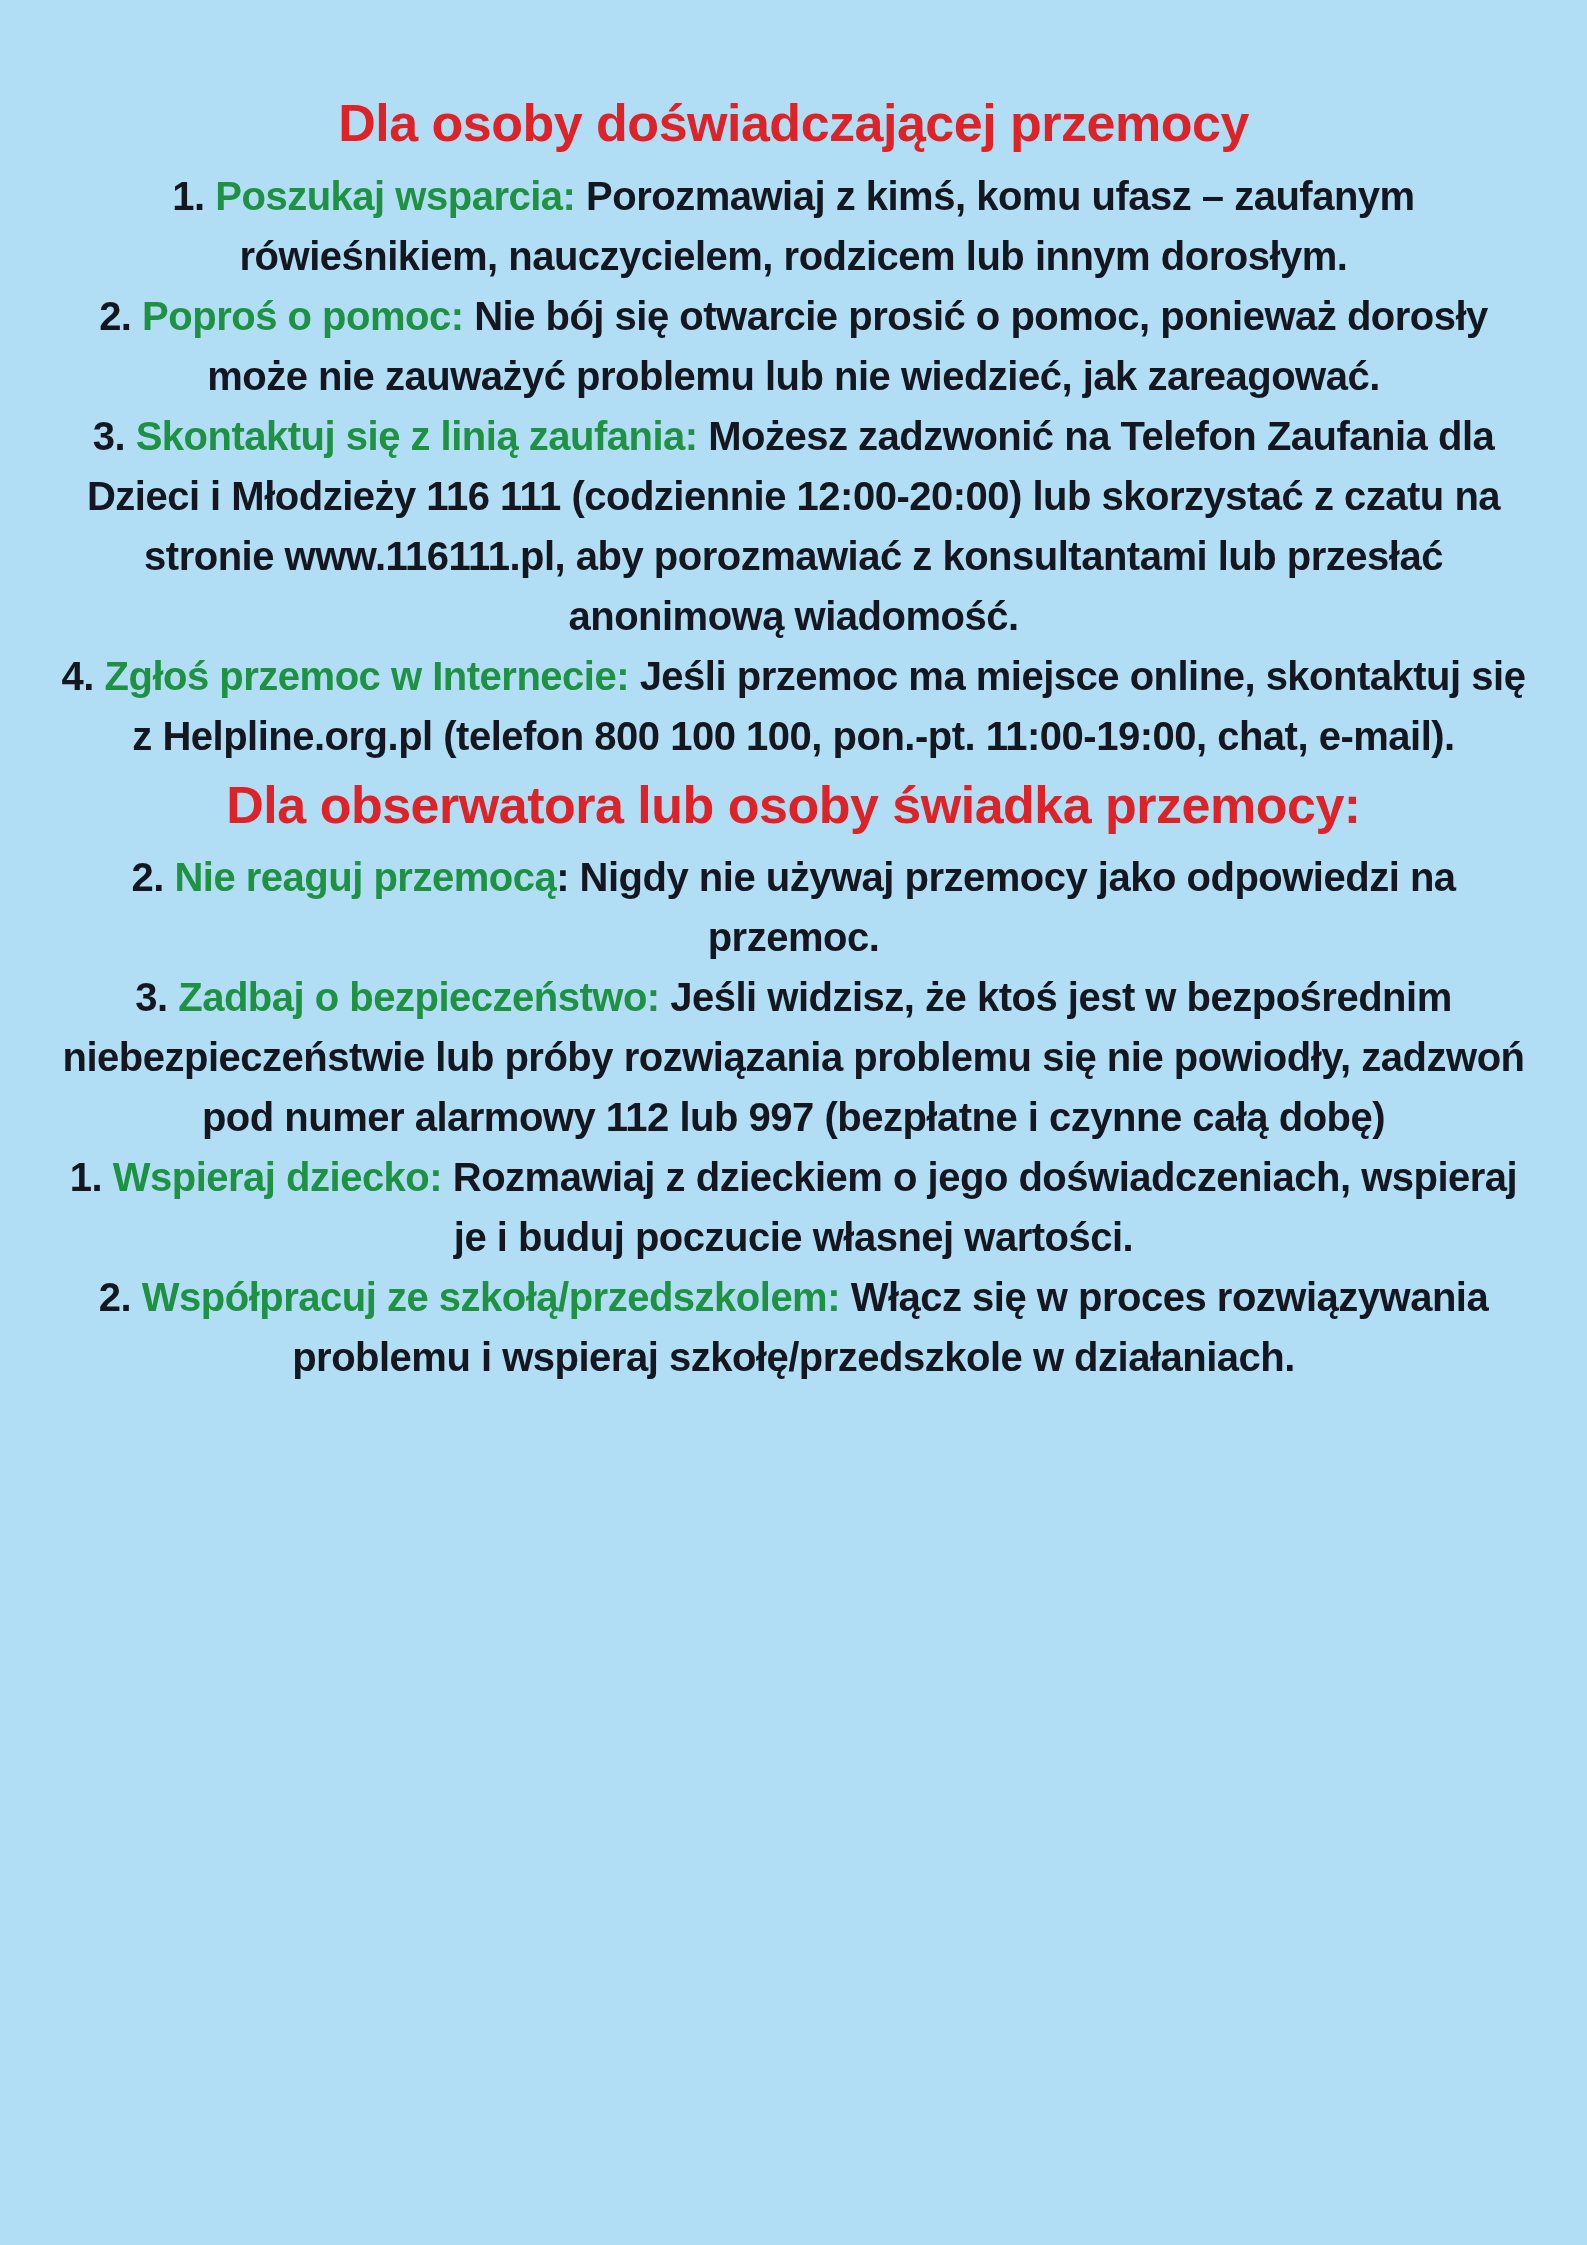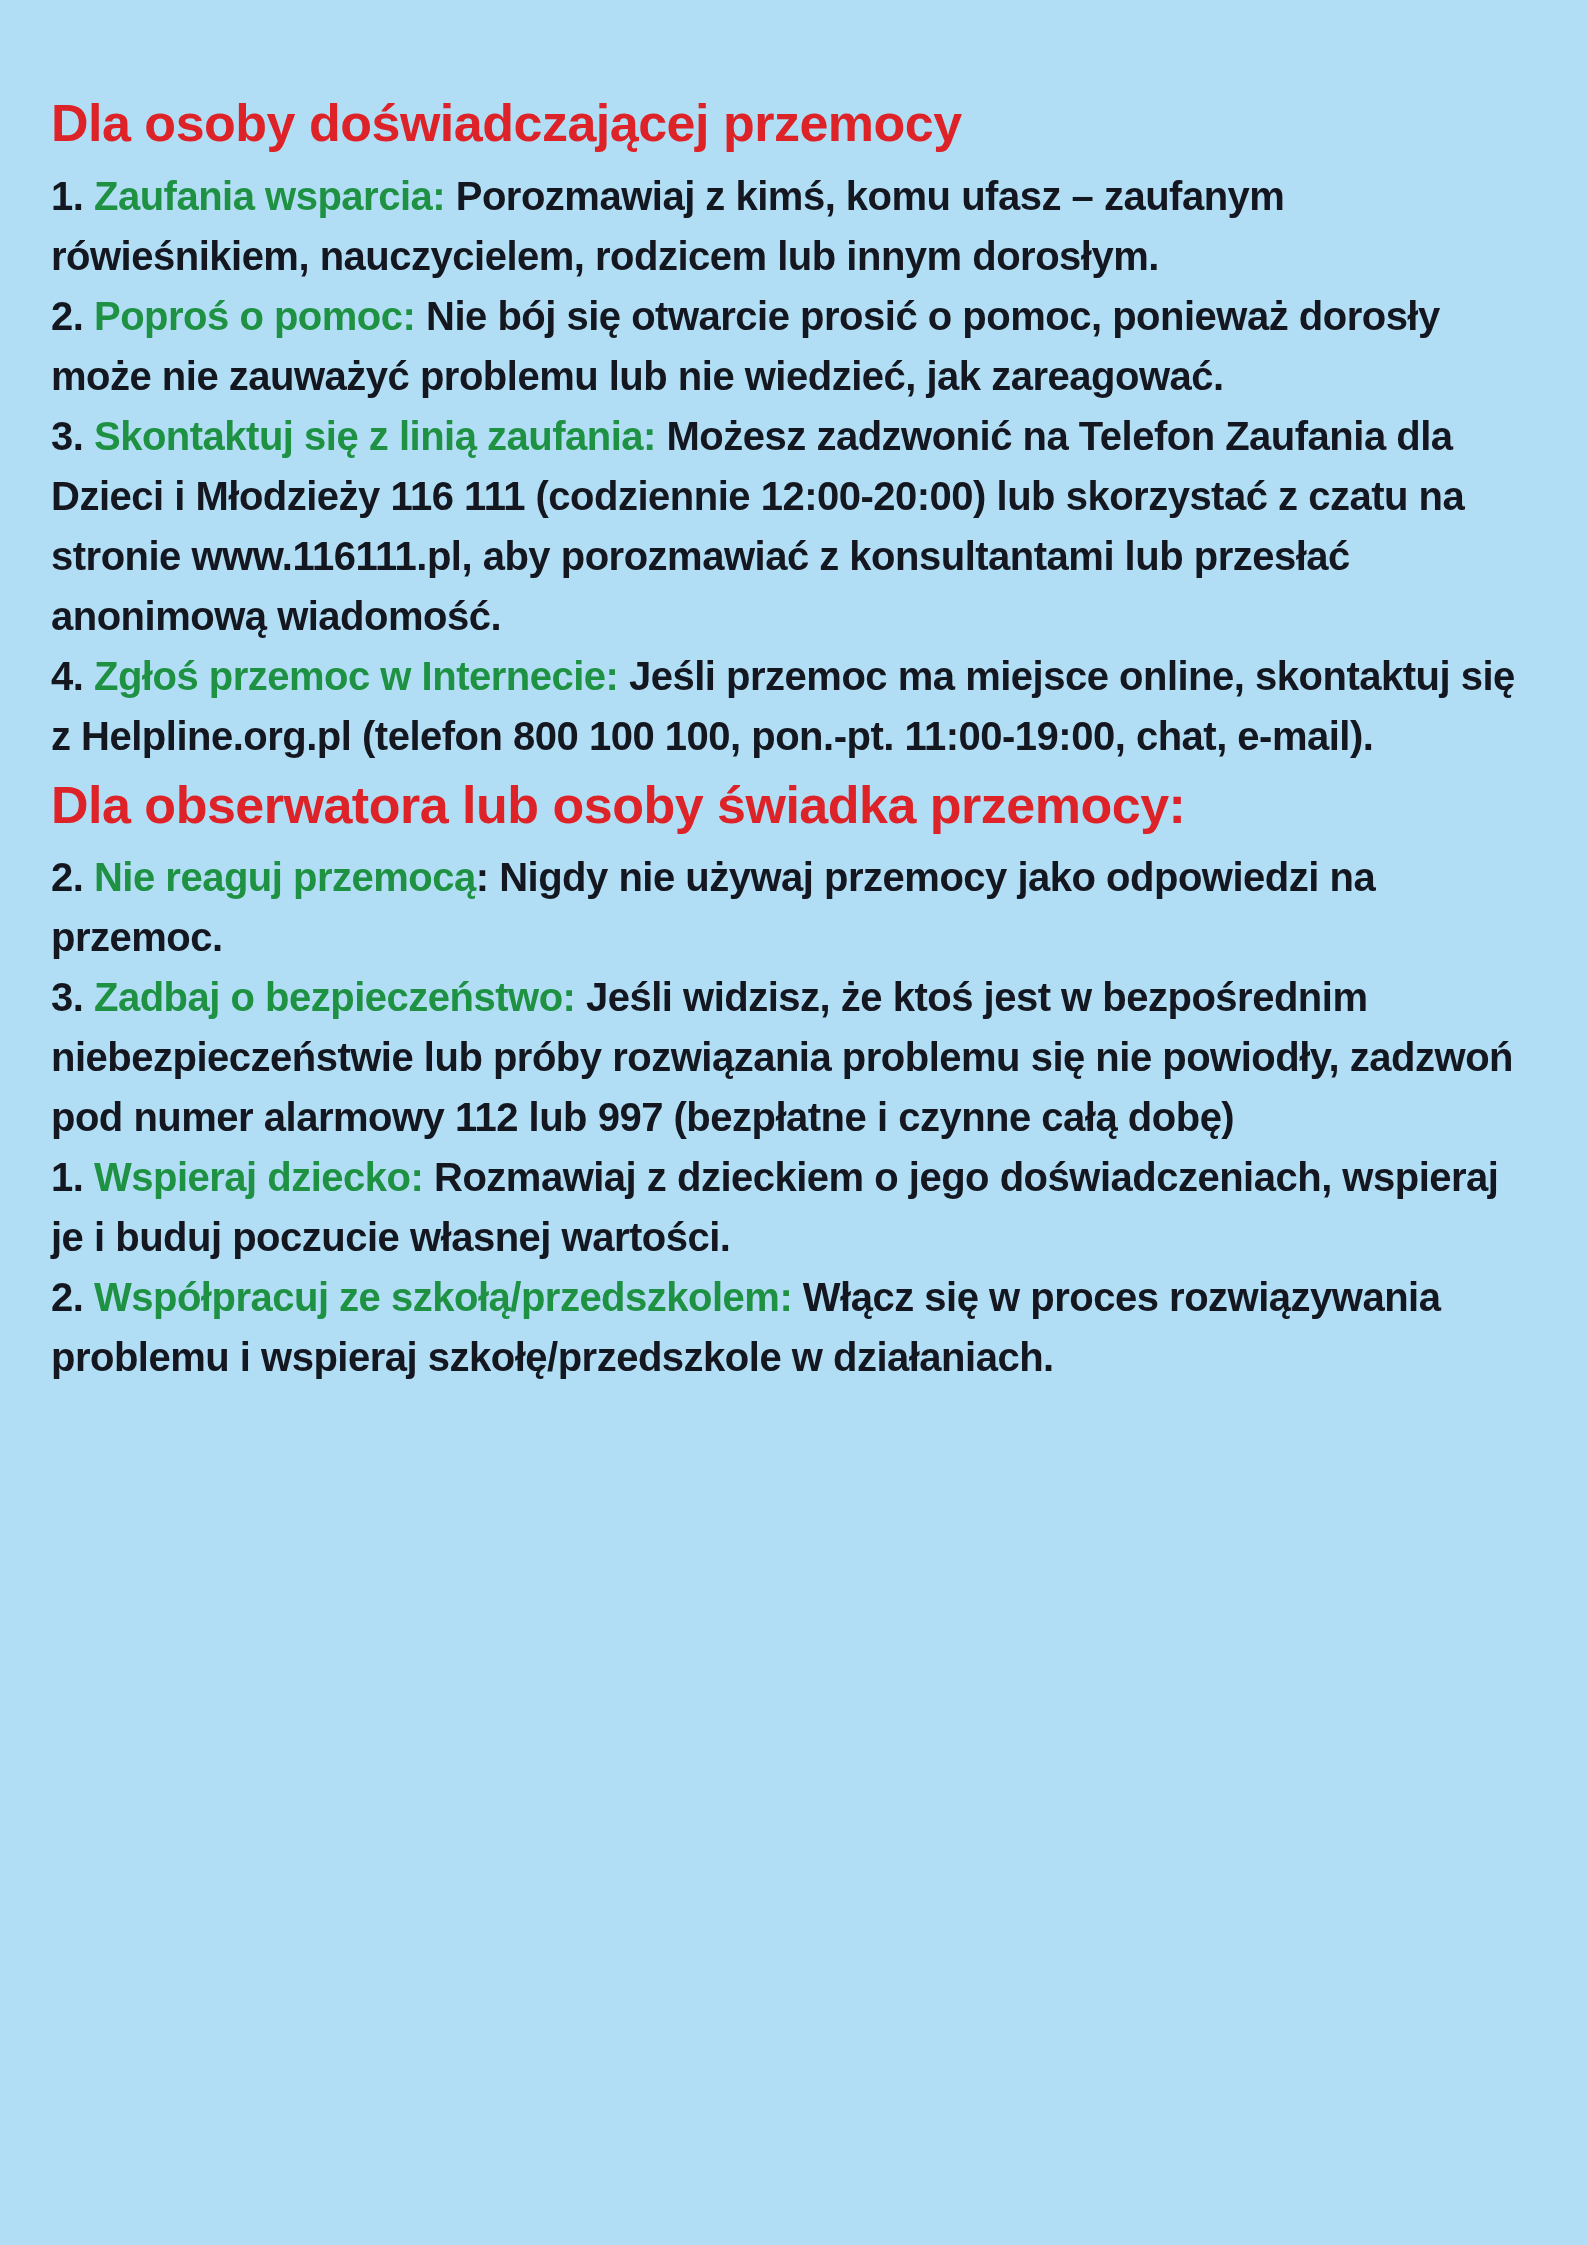--- a/index.html
+++ b/index.html
@@ -13,20 +13,21 @@
   html,body{width:1587px;height:2245px;}
   body{
     background:var(--bg);
     font-family:"Liberation Sans","DejaVu Sans",sans-serif;
     font-weight:700;
     overflow:hidden;
   }
   .poster{
     width:1587px;height:2245px;
     padding:84px 48px 0 48px;
+    text-align:center;
   }
   .content{
     max-width:1485px;
     margin:0 auto;
   }
   h2.section-heading{
     color:var(--red);
     font-size:52px;
     line-height:1.3;
     letter-spacing:-0.5px;
@@ -53,21 +54,21 @@
 </head>
 <body>
 
 <div class="poster">
   <div class="content">
 
     <section>
       <h2 class="section-heading">Dla osoby doświadczającej przemocy</h2>
       <p class="item">
         <span class="num">1.</span>
-        <span class="lead">Zaufania wsparcia</span><span class="colon" data-color="green">:</span>
+        <span class="lead">Poszukaj wsparcia</span><span class="colon" data-color="green">:</span>
         <span class="body-text">Porozmawiaj z kimś, komu ufasz – zaufanym rówieśnikiem, nauczycielem, rodzicem lub innym dorosłym.</span>
       </p>
       <p class="item">
         <span class="num">2.</span>
         <span class="lead">Poproś o pomoc</span><span class="colon" data-color="green">:</span>
         <span class="body-text">Nie bój się otwarcie prosić o pomoc, ponieważ dorosły może nie zauważyć problemu lub nie wiedzieć, jak zareagować.</span>
       </p>
       <p class="item">
         <span class="num">3.</span>
         <span class="lead">Skontaktuj się z linią zaufania</span><span class="colon" data-color="green">:</span>

